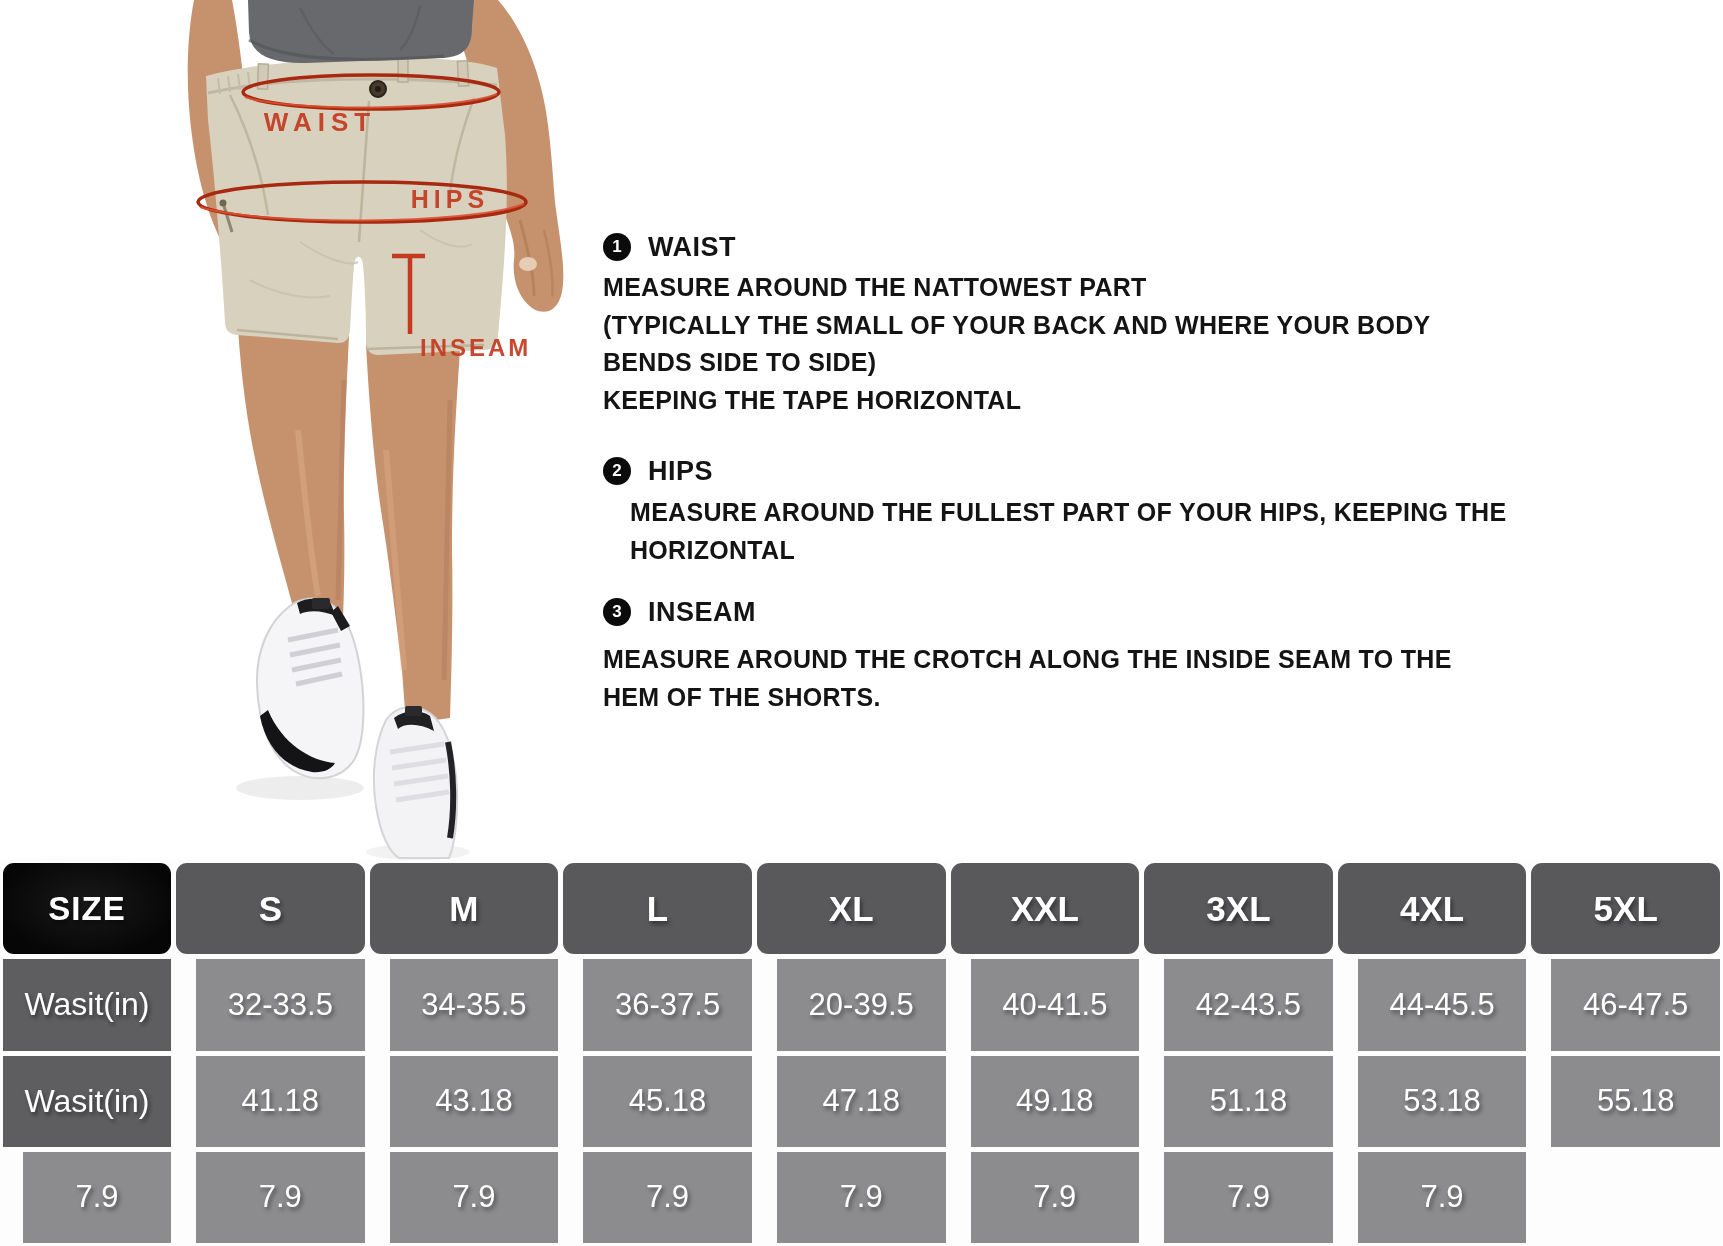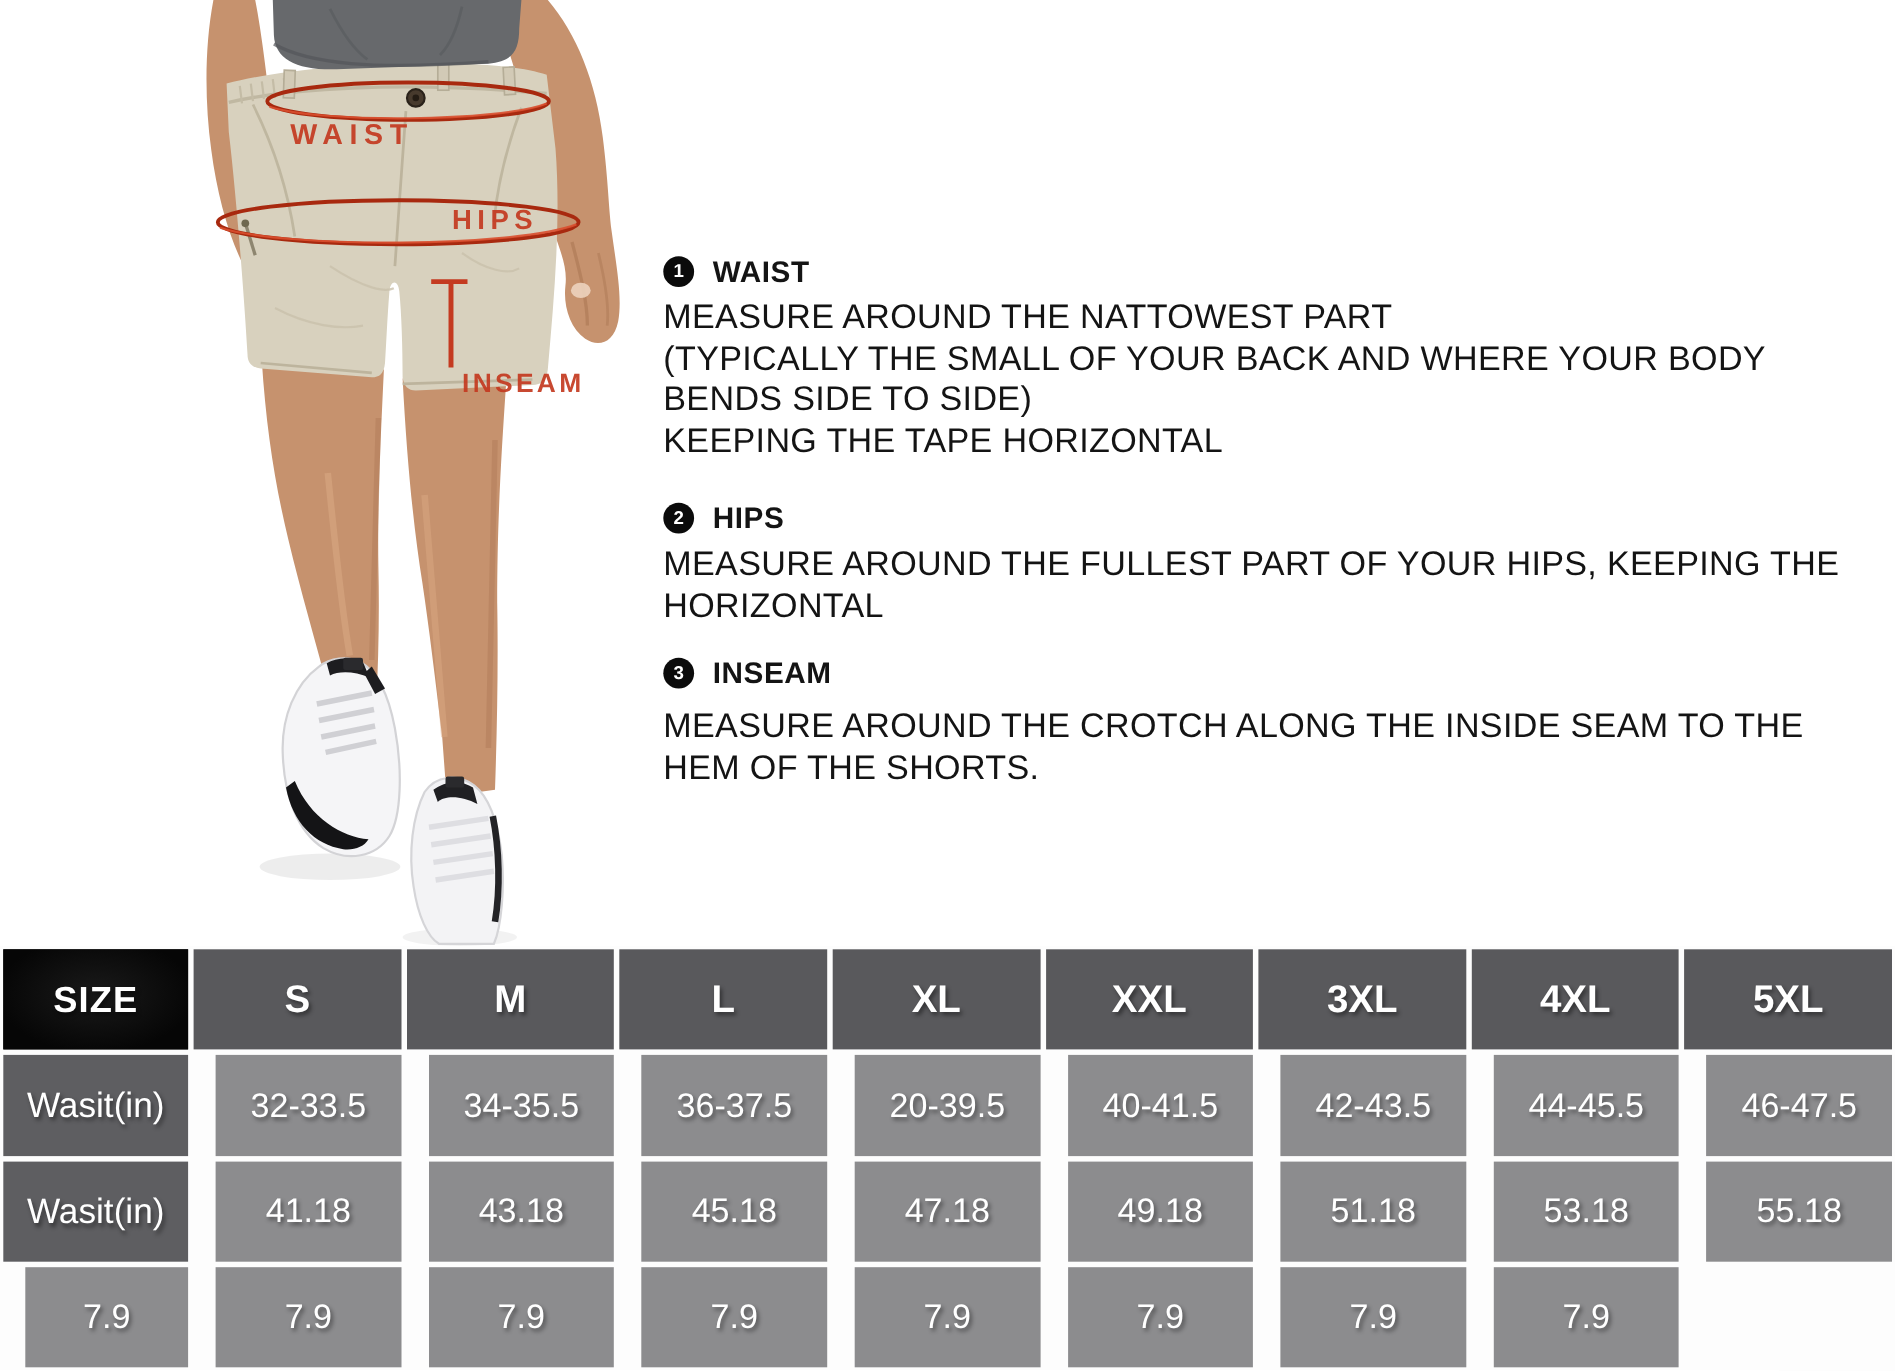--- a/index.html
+++ b/index.html
@@ -16,40 +16,40 @@
   .instructions{position:absolute;left:603px;top:0;width:1120px;color:#141414;}
   .instr-section{position:absolute;left:0;width:1120px;}
   .instr-head{display:flex;align-items:center;gap:17px;height:30px;}
   .bullet{
     width:28px;height:28px;border-radius:50%;background:#0b0b0b;color:#fff;
     display:flex;align-items:center;justify-content:center;
     font-size:17px;font-weight:bold;flex:0 0 auto;
   }
   .instr-title{font-size:27px;font-weight:bold;letter-spacing:0.5px;}
   .instr-body{margin-top:0;}
-  .instr-line{font-size:31px;line-height:37.5px;letter-spacing:0.3px;white-space:nowrap;}
+  .instr-line{font-size:25px;line-height:37.5px;letter-spacing:0.3px;white-space:nowrap;font-weight:bold;}
   #sec-waist{top:232px;}
   #sec-waist .instr-body{margin-top:7px;}
   #sec-hips{top:456px;}
-  #sec-hips .instr-body{margin-top:8px;}
+  #sec-hips .instr-body{margin-top:8px;margin-left:27px;}
   #sec-inseam{top:597px;}
   #sec-inseam .instr-body{margin-top:14px;}
 
   
   .size-table{
     position:absolute;left:0;top:860px;width:1723px;height:386px;
     box-sizing:border-box;background:#fdfdfd;padding:3px;
     display:grid;grid-template-columns:168px repeat(8,1fr);
     grid-template-rows:repeat(4,1fr);gap:5px;
   }
   .cell{
     display:flex;align-items:center;justify-content:center;
     color:#fff;text-shadow:2px 3px 4px rgba(0,0,0,0.45);
   }
-  .cell.head{background:#59595c;font-size:35px;font-weight:bold;}
+  .cell.head{background:#59595c;font-size:35px;font-weight:bold;border-radius:11px;}
   .cell.size{background:#0a0a0a;font-size:33px;font-weight:bold;letter-spacing:1px;
     background-image:radial-gradient(ellipse at 50% 45%, #1a1a1a 0%, #060606 75%);}
   .cell.rowlabel{background:#5e5e61;font-size:32px;}
   .cell.val{background:#8c8c8e;font-size:31px;margin-left:20px;}
 </style>
 </head>
 <body>
 
 <div class="figure-area">
   <svg width="600" height="860" viewBox="0 0 600 860">

